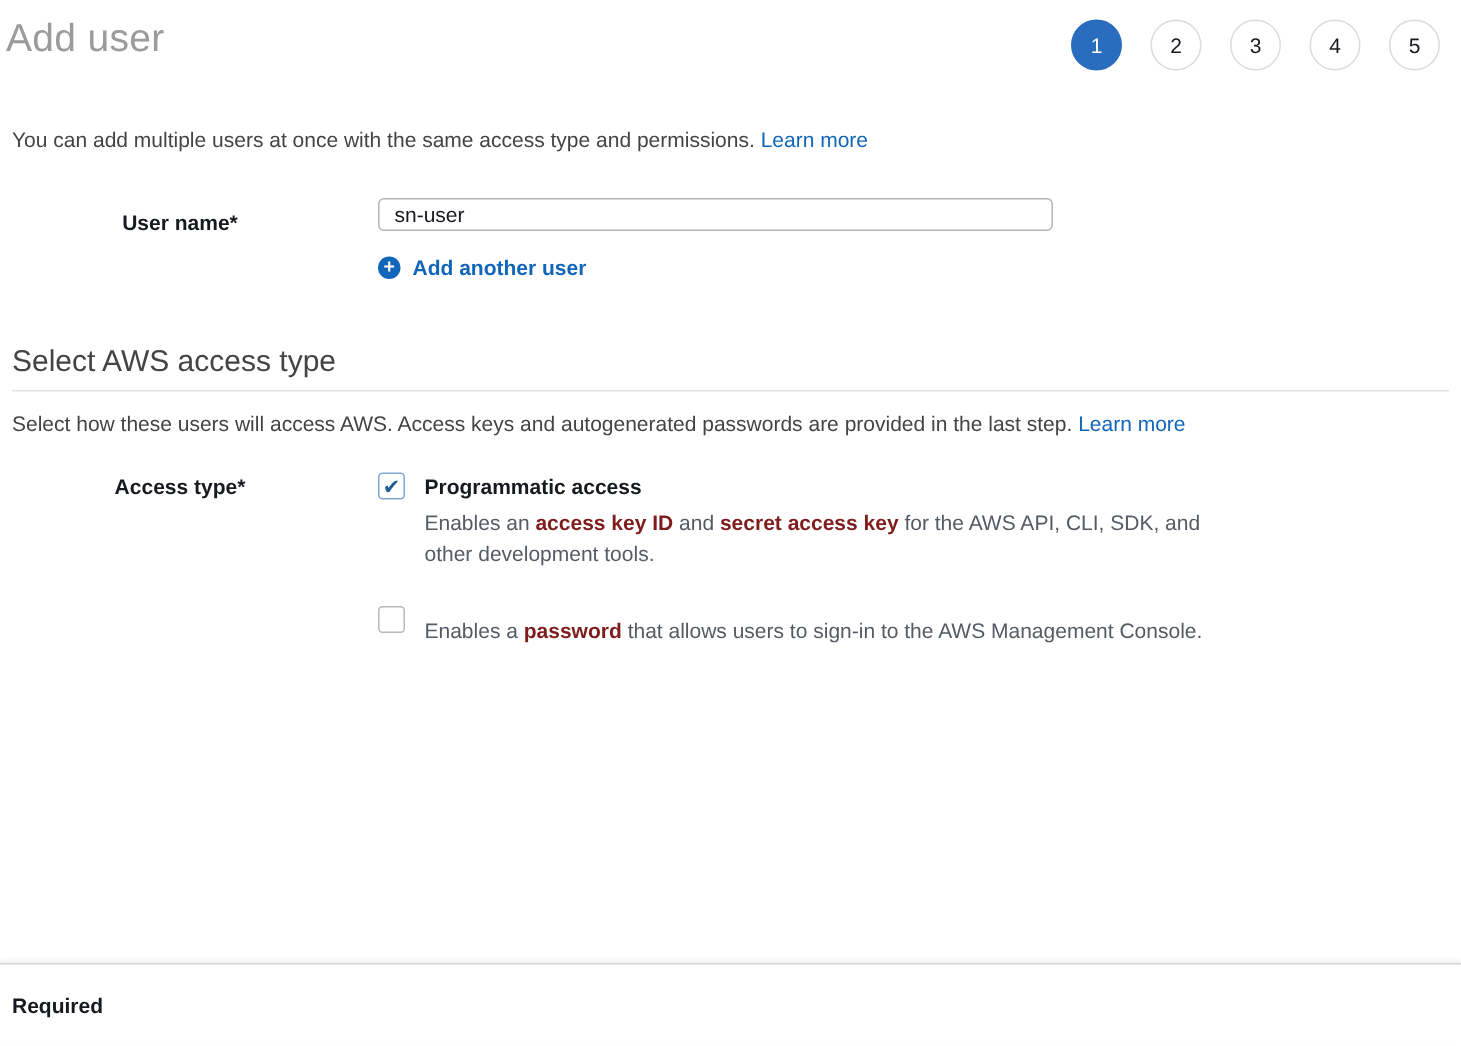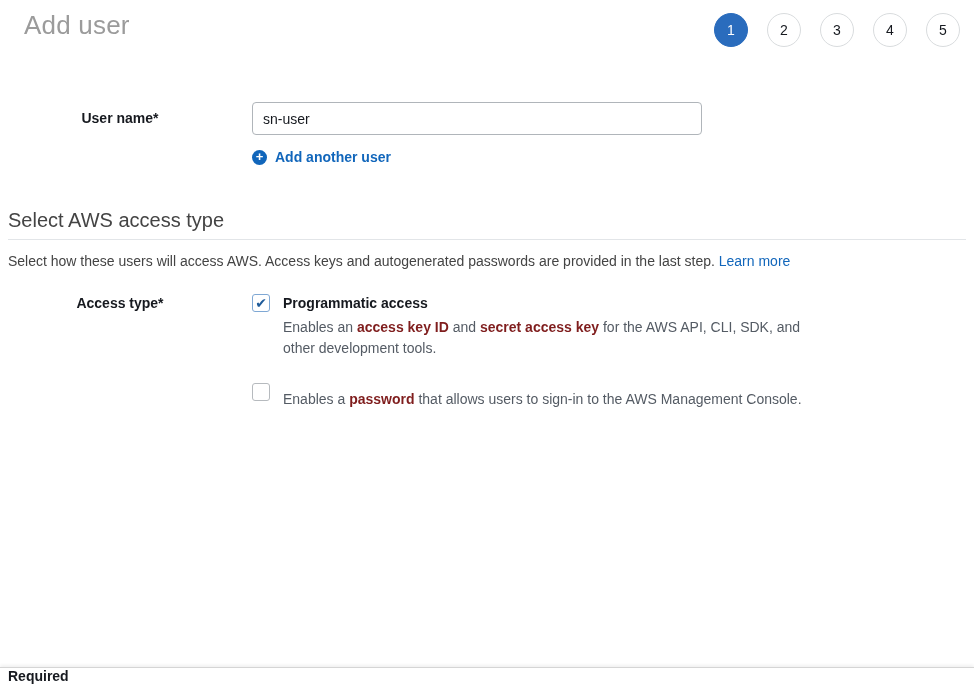--- a/index.html
+++ b/index.html
@@ -6,21 +6,21 @@
   html, body { margin: 0; padding: 0; }
   body {
     width: 974px; height: 697px;
     position: relative; overflow: hidden;
     background: #fff;
     font-family: "Liberation Sans", "DejaVu Sans", sans-serif;
     font-size: 14px; color: #444;
   }
   .header { position: relative; height: 72px; }
   h1 {
-    margin: 0; position: absolute; left: 24px; top: 10px;
+    margin: 0; position: absolute; left: 4px; top: 10px;
     font-size: 26px; font-weight: 400; color: #9b9b9b; letter-spacing: .2px;
   }
   .steps { position: absolute; right: 14px; top: 13px; display: flex; gap: 19px; }
   .step {
     width: 34px; height: 34px; border-radius: 50%;
     background: #fff; border: 1px solid #d9dcde; color: #16191f;
     font-size: 14px; display: flex; align-items: center; justify-content: center;
   }
   .step.active { background: #2a6cbd; border-color: #2a6cbd; color: #fff; }
 
@@ -32,21 +32,21 @@
   .intro { margin: 12px 8px 0 8px; font-size: 14px; color: #444; line-height: 18px; }
   a { color: #1166bb; text-decoration: none; cursor: pointer; }
 
   .form-row { display: flex; margin-top: 30px; }
   .flabel {
     width: 240px; flex: 0 0 240px; text-align: center;
     font-weight: bold; color: #16191f; font-size: 14px;
   }
   .name-row .flabel { padding-top: 8px; }
   .text-input {
-    margin-left: 12px; width: 450px; height: 33px;
+    margin-left: 12px; width: 450px; height: 22px;
     border: 1px solid #b0b5ba; border-radius: 4px; padding: 0 10px;
     font-family: "Liberation Sans", "DejaVu Sans", sans-serif;
     font-size: 14px; color: #16191f; background: #fff; outline: none;
   }
   .add-row { margin-top: 14px; }
   .add-link { margin-left: 12px; display: flex; align-items: center; font-weight: bold; font-size: 14px; }
   .plus-icon {
     width: 15px; height: 15px; border-radius: 50%; background: #1166bb;
     color: #fff; font-size: 13px; font-weight: bold; line-height: 1;
     display: flex; align-items: center; justify-content: center;
@@ -64,24 +64,24 @@
     cursor: pointer; margin-top: 0;
   }
   .checkbox.checked { border-color: #7fa8d4; }
   .check { color: #1f5b99; font-size: 14px; font-weight: bold; line-height: 1; }
   .opt-body { margin-left: 13px; }
   .opt-title { font-weight: bold; color: #16191f; font-size: 14px; padding-top: 1px; }
   .opt-desc { margin-top: 6px; max-width: 530px; font-size: 14px; color: #545b64; line-height: 21px; }
   .opt-desc b { color: #7f1d1d; }
 
   footer {
-    position: absolute; left: 0; right: 0; bottom: 0; height: 30px;
+    position: absolute; left: 0; right: 0; bottom: 0; height: 55px;
     background: #fff; border-top: 1px solid #d5d5d5;
     box-shadow: 0 -2px 3px rgba(0,0,0,0.06);
-    display: flex; 
+    display: flex; align-items: center;
   }
   .required { margin-left: 8px; font-weight: bold; color: #16191f; font-size: 14px; }
   .footer-actions { margin-left: auto; display: flex; align-items: center; }
   .cancel { font-weight: bold; margin-right: 30px; font-size: 14px; }
   .next-btn {
     margin-right: 8px; height: 33px; padding: 0 16px;
     background: linear-gradient(#4a90d6, #2d74bb);
     border: 1px solid #2a6496; border-radius: 4px;
     color: #fff; font-weight: bold; font-size: 14px;
     font-family: "Liberation Sans", "DejaVu Sans", sans-serif;
@@ -96,20 +96,21 @@
   <div class="steps">
     <div class="step active">1</div>
     <div class="step">2</div>
     <div class="step">3</div>
     <div class="step">4</div>
     <div class="step">5</div>
   </div>
 </div>
 
 <section class="sec1">
+  <p class="intro"><span>You can add multiple users at once with the same access type and permissions.</span> <a>Learn more</a></p>
 
   <div class="form-row name-row">
     <label class="flabel">User name*</label>
     <input class="text-input" type="text" value="sn-user" style="">
   </div>
 
   <div class="form-row add-row">
     <div class="flabel"></div>
     <a class="add-link">
       <span class="plus-icon">+</span>

